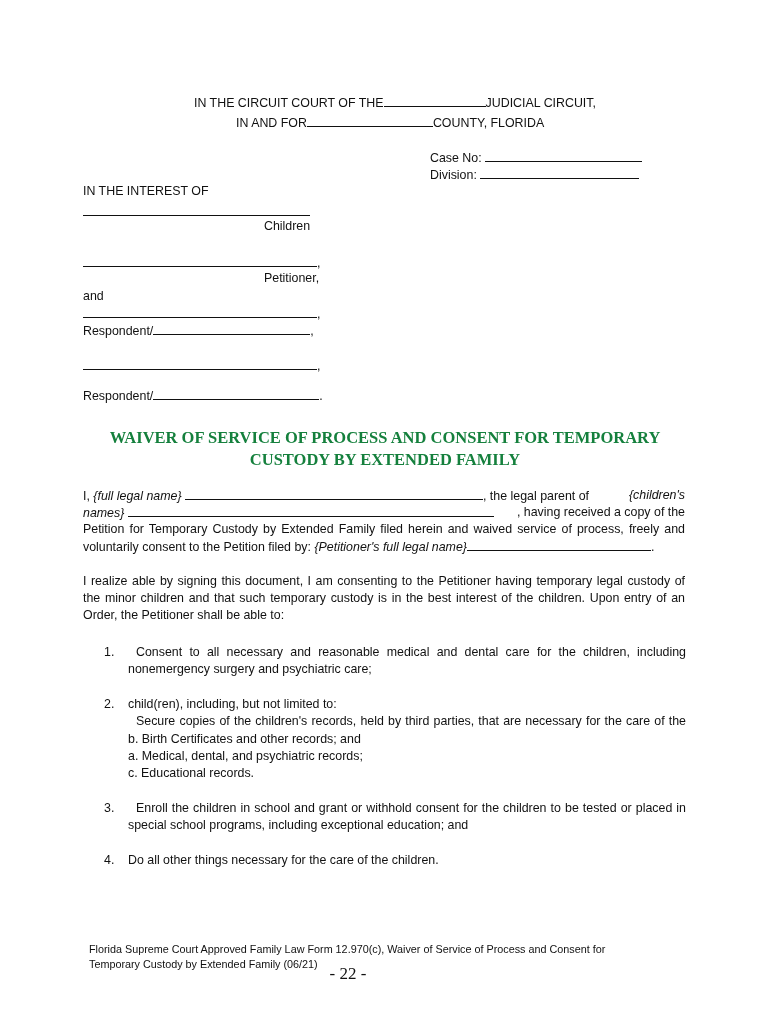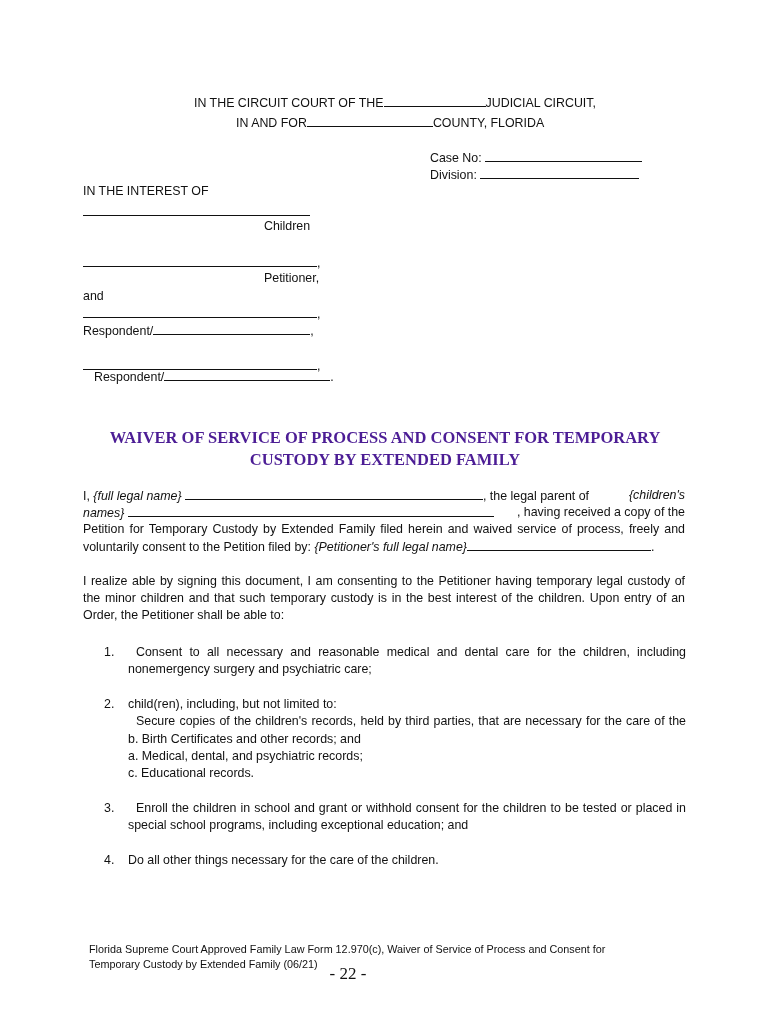--- a/index.html
+++ b/index.html
@@ -1,21 +1,21 @@
 <!DOCTYPE html>
 <html><head>
 <meta charset="utf-8">
 <style>
   html, body { margin: 0; padding: 0; background: #ffffff; }
   body { width: 770px; height: 1024px; position: relative; overflow: hidden;
          font-family: "Liberation Sans", "DejaVu Sans", sans-serif; color: #111; font-size: 12.4px; }
   .abs { position: absolute; white-space: nowrap; }
   .blank { display: inline-block; border-bottom: 1px solid #111; height: 11px; vertical-align: baseline; }
   .center { text-align: center; }
-  .title { font-family: "Liberation Serif", "DejaVu Serif", serif; font-weight: bold; font-size: 16.5px; color: #4c1d95; }
+  .title { font-family: "Liberation Serif", "DejaVu Serif", serif; font-weight: bold; font-size: 16.5px; color: #15803d; }
   i { font-style: italic; }
   .list-item { position: absolute; left: 104px; width: 580px; line-height: 17.3px; }
   .list-num { position: absolute; left: 0; top: 0; width: 20px; }
   .list-body { position: absolute; left: 24px; width: 558px; }
   .list-body .line { display: block; white-space: nowrap; }
   .list-body .line.j { text-align: justify; text-align-last: justify; white-space: normal; margin-left: 8px; }
   .footer { font-size: 10.8px; margin-top: 10px; }
   .pagenum { font-family: "Liberation Serif", "DejaVu Serif", serif; font-size: 17px; }
 </style>
 </head>
@@ -50,21 +50,21 @@
 <div class="abs" style="left:83px; top:306px;">
   <span class="blank" style="width:234px;"></span><span>,</span>
 </div>
 <div class="abs" style="left:83px; top:323px;">
   <span>Respondent/</span><span class="blank" style="width:157px;"></span><span>,</span>
 </div>
 
 <div class="abs" style="left:83px; top:358px;">
   <span class="blank" style="width:234px;"></span><span>,</span>
 </div>
-<div class="abs" style="left:83px; top:369px;margin-left:11px;">
+<div class="abs" style="left:83px; top:388px;">
   <span>Respondent/</span><span class="blank" style="width:166px;"></span><span>.</span>
 </div>
 
 <div class="abs title center" style="left:0; width:770px; top:428px;">WAIVER OF SERVICE OF PROCESS AND CONSENT FOR TEMPORARY</div>
 <div class="abs title center" style="left:0; width:770px; top:450px;">CUSTODY BY EXTENDED FAMILY</div>
 
 <div class="abs" style="left:83px; top:488px; width:602px; display:flex; justify-content:space-between;">
   <span>
     <span>I,</span>
     <i>{full legal name}</i>

